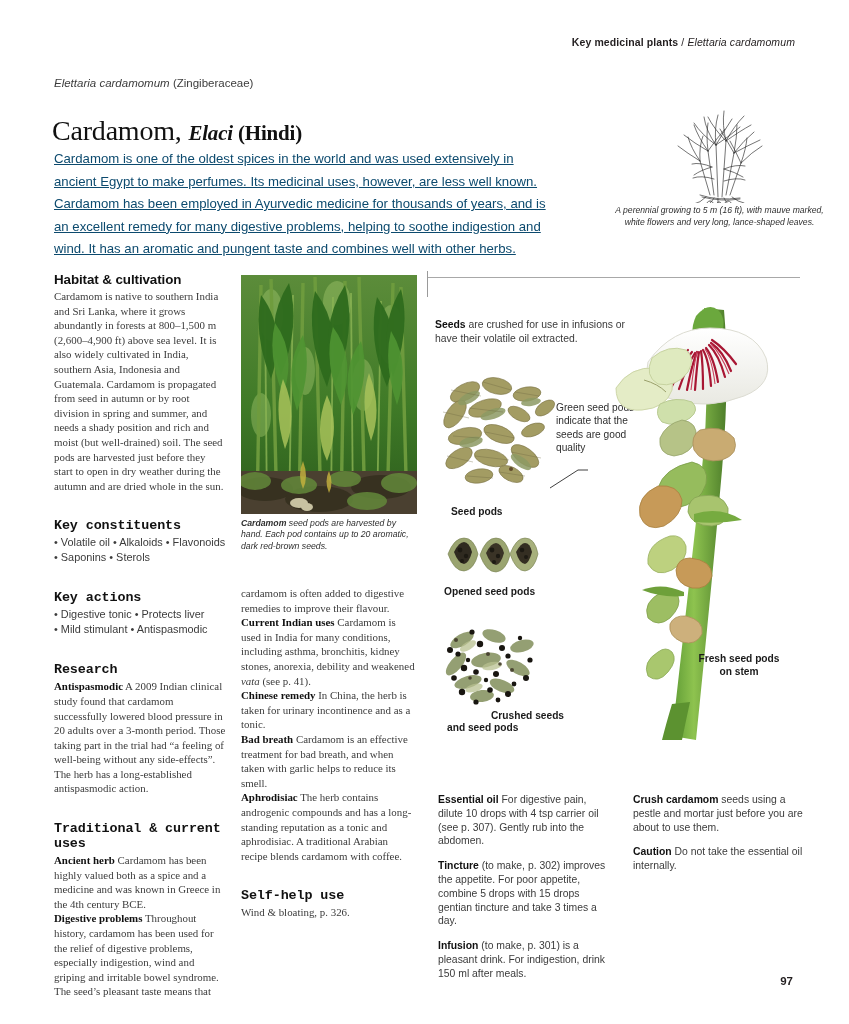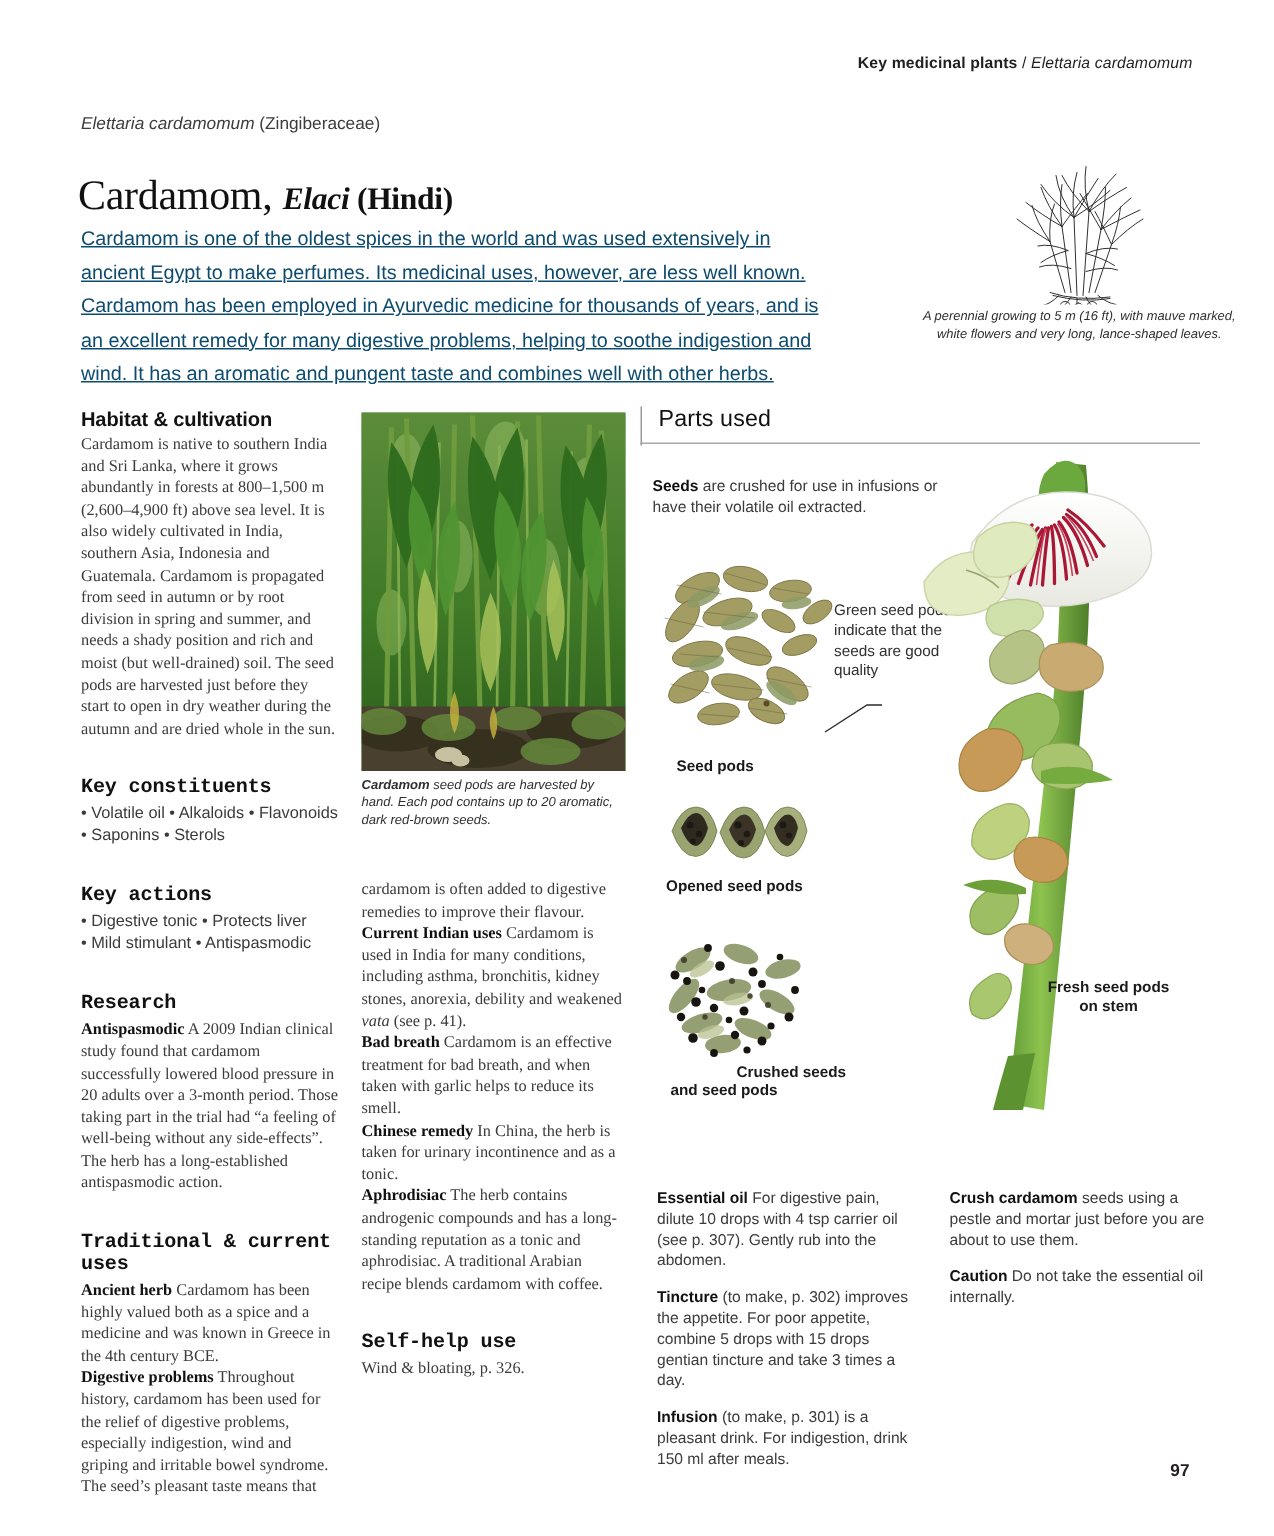--- a/index.html
+++ b/index.html
@@ -291,30 +291,29 @@
       </g>
     </svg>
   </div>
   <div class="photo-cap">
     <b>Cardamom</b><span> seed pods are harvested by hand. Each pod contains up to 20 aromatic, dark red-brown seeds.</span>
   </div>
 
   <div class="colM">
     <p class="body-s para">cardamom is often added to digestive remedies to improve their flavour.</p>
     <p class="body-s para"><b>Current Indian uses</b><span> Cardamom is used in India for many conditions, including asthma, bronchitis, kidney stones, anorexia, debility and weakened </span><span class="ital">vata</span><span> (see p. 41).</span></p>
+    <p class="body-s para"><b>Chinese remedy</b><span> In China, the herb is taken for urinary incontinence and as a tonic.</span></p>
     <p class="body-s para"><b>Bad breath</b><span> Cardamom is an effective treatment for bad breath, and when taken with garlic helps to reduce its smell.</span></p>
-    <p class="body-s para"><b>Chinese remedy</b><span> In China, the herb is taken for urinary incontinence and as a tonic.</span></p>
     <p class="body-s para"><b>Aphrodisiac</b><span> The herb contains androgenic compounds and has a long-standing reputation as a tonic and aphrodisiac. A traditional Arabian recipe blends cardamom with coffee.</span></p>
     <h3 class="sec spaced">Self-help use</h3>
     <p class="body-s">Wind &amp; bloating, p. 326.</p>
   </div>
 
   <div class="panel" id="parts-used">
     <div class="vrule"></div>
-    <h2>Parts used</h2>
     <div class="hrule"></div>
   </div>
 
   <p class="parts-lead">
     <b>Seeds</b><span> are crushed for use in infusions or have their volatile oil extracted.</span>
   </p>
 
   <div class="spec" style="left:435px; top:368px; width:135px; height:125px;">
     <svg width="135" height="125" viewBox="0 0 135 125" xmlns="http://www.w3.org/2000/svg">
       <g>

